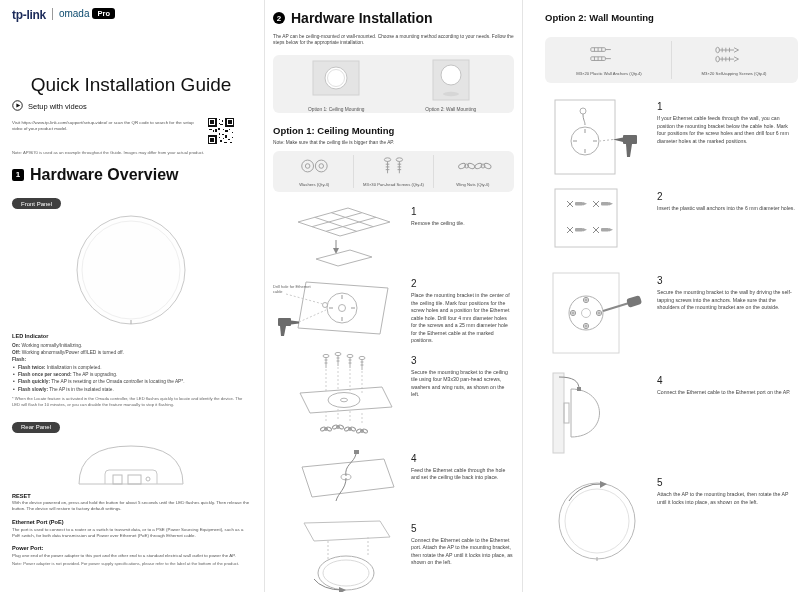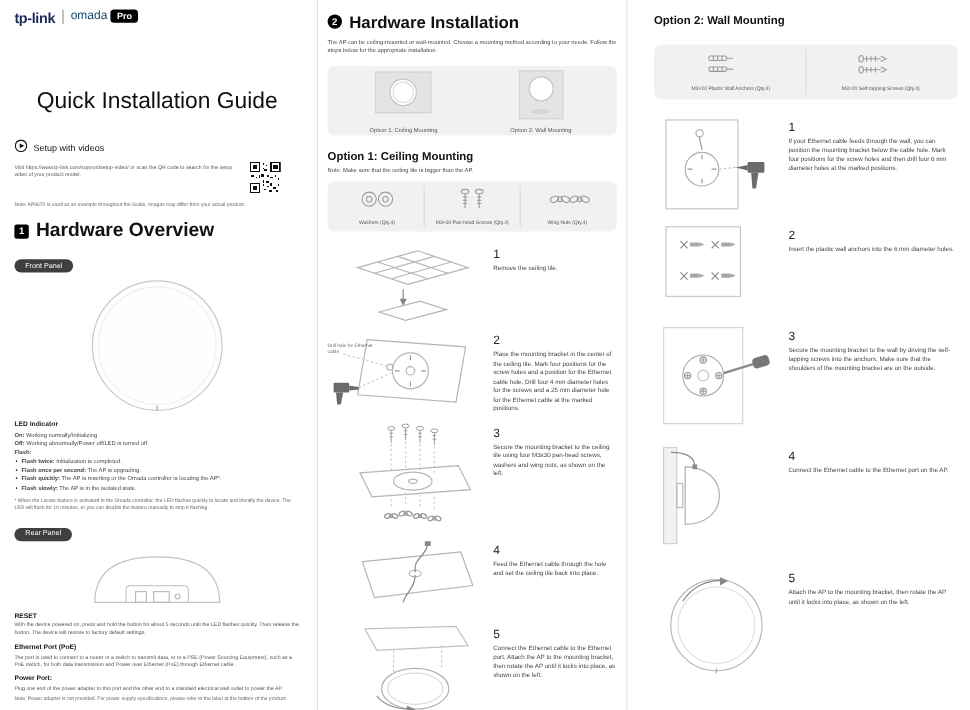--- a/index.html
+++ b/index.html
@@ -17,21 +17,21 @@
   .t44{font-size:4.4px;line-height:1.35;color:#555}
   .t48{font-size:4.8px;line-height:1.32;color:#444}
   .bold{font-weight:bold;color:#222}
 
   
   .logo-row{display:flex;align-items:flex-start;height:16px;margin-bottom:50px}
   .tpl{font-weight:bold;font-size:12px;color:#1b2a59;letter-spacing:-.3px}
   .logo-sep{width:1px;height:12px;background:#9a9a9a;margin:0 6px}
   .omada{font-weight:normal;font-size:10px;color:#0c4a6e}
   .pro-badge{background:#000;color:#fff;font-size:7.5px;font-weight:bold;padding:1.5px 5px;border-radius:3px;margin-left:3px;line-height:1}
-  .doc-title{font-size:19px;font-weight:400;color:#111;text-align:center;margin-bottom:18px}
+  .doc-title{font-size:19px;font-weight:400;color:#111;text-align:center;margin-bottom:1px}
   .doc-subtitle{font-size:9px;color:#333;text-align:center;margin-bottom:20px}
   .setup-row{display:flex;align-items:center;gap:5px;margin-bottom:3px}
   .setup-head{font-size:7.5px;font-weight:normal;color:#111}
   .setup-body-row{display:flex;gap:8px;align-items:flex-start;margin-bottom:2px}
   .setup-body{width:188px;padding-top:2px}
   .setup-note{margin-bottom:10px}
   .sec-head{display:flex;align-items:center;gap:6px;margin-bottom:8px}
   .num{width:12px;height:12px;background:#000;color:#fff;font-size:8px;font-weight:bold;display:inline-flex;align-items:center;justify-content:center;flex:0 0 auto}
   .num.sq{border-radius:2px}
   .num.ci{border-radius:50%}

